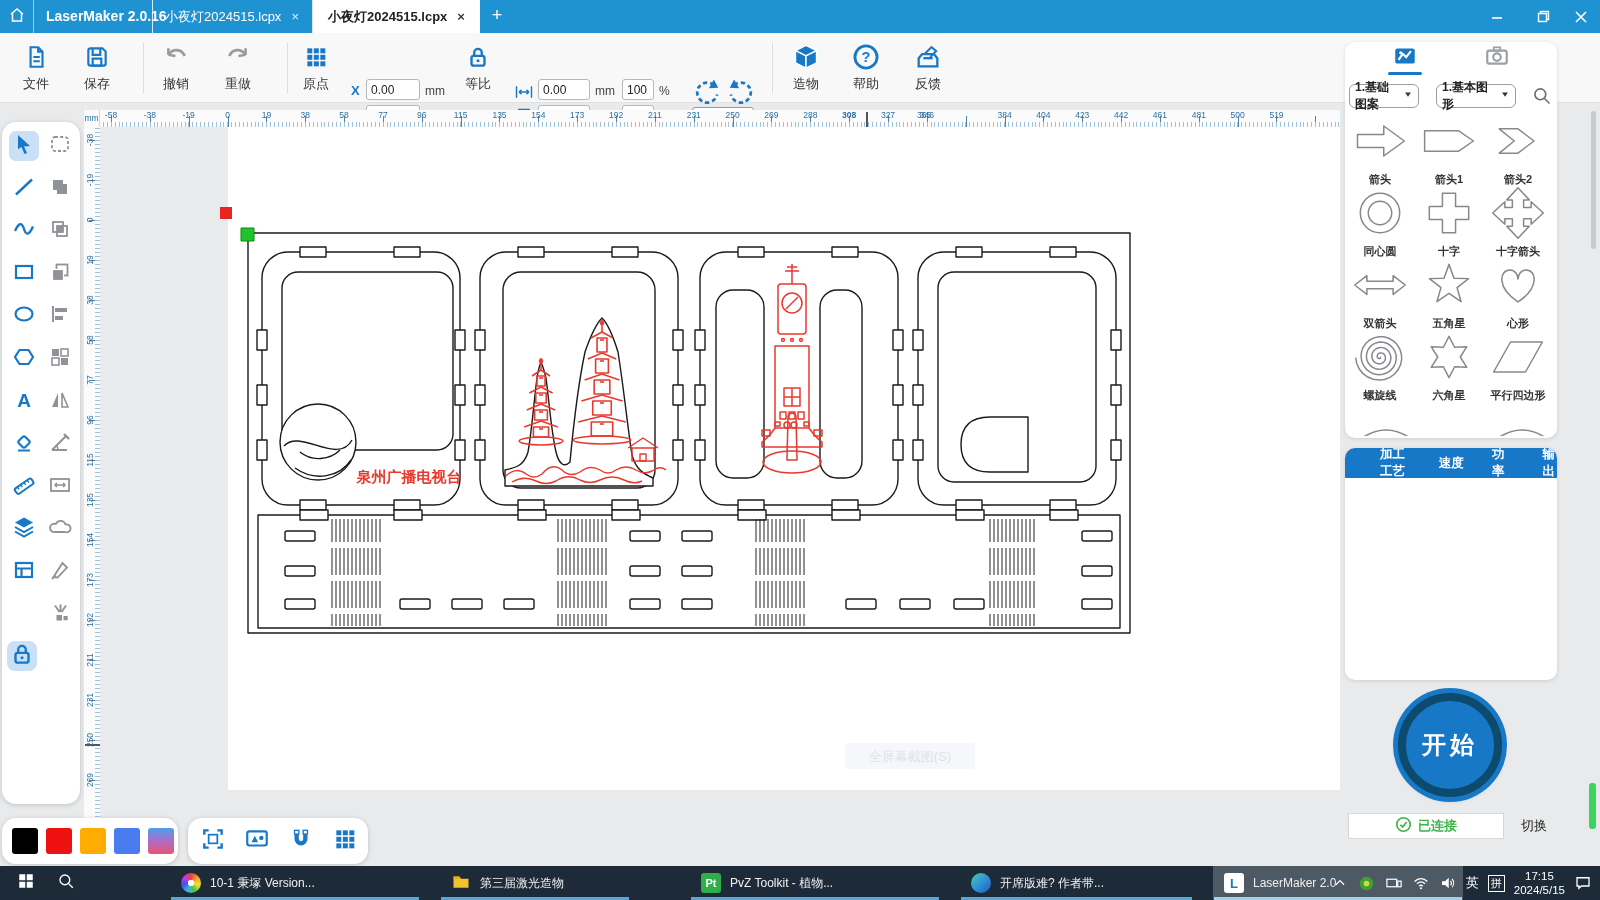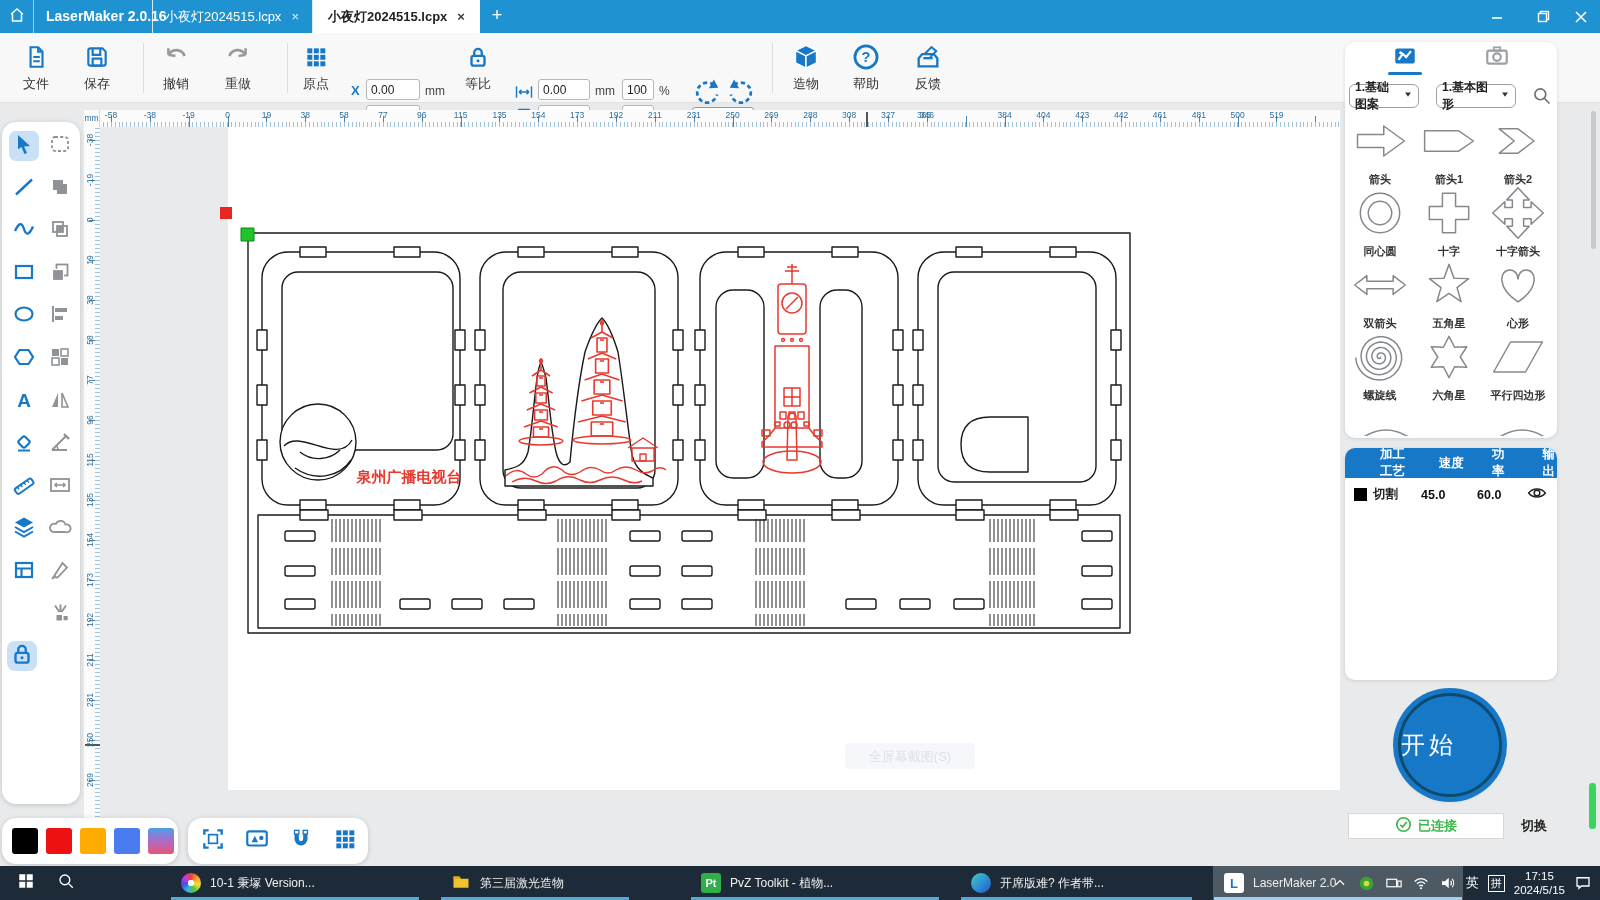--- a/index.html
+++ b/index.html
@@ -83,23 +83,23 @@
   .ph:nth-child(1){ width:76px; padding-left:9px; } .ph:nth-child(2){ width:56px; } .ph:nth-child(3){ width:50px; } .ph:nth-child(4){ width:30px; }
   .proc-row { display:flex; height:33px; align-items:center; font-size:12.5px; }
   .proc-row.muted .num { color:#9a9a9a; }
   .proc-row .cell1 { width:76px; padding-left:9px; display:flex; align-items:center; gap:6px; font-weight:bold; color:#222; }
   .proc-row .csw { width:13px; height:13px; display:inline-block; }
   .proc-row .num { width:56px; font-weight:bold; color:#111; }
   .proc-row .num2 { width:50px; font-weight:bold; color:#111; }
   .proc-row.muted .num2 { color:#9a9a9a; }
   .proc-row .ceye { width:30px; }
 
-  #start-btn { position:absolute; left:1398px; top:693px; width:104px; height:104px; border-radius:50%; background:#1878c8; border:3px solid #0c4a6e; box-shadow:0 0 0 5px #1878c8, 0 2px 6px rgba(0,0,0,.25); color:#fff; font-size:24px; font-weight:normal; display:flex; align-items:center; letter-spacing:4px; cursor:pointer; }
+  #start-btn { position:absolute; left:1398px; top:693px; width:104px; height:104px; border-radius:50%; background:#1878c8; border:8px solid #0c4a6e; box-shadow:0 0 0 5px #1878c8, 0 2px 6px rgba(0,0,0,.25); color:#fff; font-size:24px; font-weight:bold; display:flex; align-items:center; justify-content:center; letter-spacing:4px; cursor:pointer; }
   #conn-bar { position:absolute; left:1348px; top:813px; width:156px; height:26px; background:#fff; border:1px solid #d7d7d7; display:flex; align-items:center; justify-content:center; gap:6px; font-size:13px; font-weight:bold; color:#3cb54a; }
-  #switch-btn { position:absolute; left:1512px; top:813px; width:44px; height:26px; font-size:13px; font-weight:bold; color:#222; display:flex; align-items:center; justify-content:center; }
+  #switch-btn { position:absolute; left:1512px; top:813px; width:44px; height:26px; font-size:13px; font-weight:normal; color:#222; display:flex; align-items:center; justify-content:center; }
   #edge-thumb-gray { position:absolute; left:1591px; top:111px; width:5px; height:138px; background:#c7cbcf; border-radius:3px; }
   #edge-thumb-green { position:absolute; left:1589px; top:783px; width:7px; height:46px; background:#3bd45c; border-radius:3px; }
 
   
   #taskbar { position:absolute; left:0; top:866px; width:1600px; height:34px; background:#1d2b39; color:#fff; }
   .tb-btn { position:absolute; top:0; height:34px; display:flex; align-items:center; justify-content:center; }
   .task-item { position:absolute; top:0; height:34px; display:flex; align-items:center; gap:8px; padding:0 10px; font-size:12px; color:#f0f0f0; white-space:nowrap; overflow:hidden; }
   .task-item .ul { position:absolute; left:1px; right:1px; bottom:0; height:3px; background:#55a8dc; }
   .task-item.active { background:#4d5a64; }
   .task-item.active .ul { background:#9fd0ef; }
@@ -299,21 +299,21 @@
       <span class="rl" style="left: 360.65px;">115</span>
       <span class="rl" style="left: 399.5px;">135</span>
       <span class="rl" style="left: 438.35px;">154</span>
       <span class="rl" style="left: 477.2px;">173</span>
       <span class="rl" style="left: 516.05px;">192</span>
       <span class="rl" style="left: 554.9px;">211</span>
       <span class="rl" style="left: 593.75px;">231</span>
       <span class="rl" style="left: 632.6px;">250</span>
       <span class="rl" style="left: 671.45px;">269</span>
       <span class="rl" style="left: 710.3px;">288</span>
-      <span class="rl" style="left: 749.15px;">308</span>
+      <span class="rl" style="left: 749.15px; font-weight: bold;">308</span>
       <span class="rl" style="left: 788px;">327</span>
       <span class="rl" style="left: 826.85px;">346</span>
       <span class="rl" style="left: 824px;">365</span>
       <span class="rl" style="left: 904.55px;">384</span>
       <span class="rl" style="left: 943.4px;">404</span>
       <span class="rl" style="left: 982.25px;">423</span>
       <span class="rl" style="left: 1021.1px;">442</span>
       <span class="rl" style="left: 1059.95px;">461</span>
       <span class="rl" style="left: 1098.8px;">481</span>
       <span class="rl" style="left: 1137.65px;">500</span>
@@ -1059,32 +1059,20 @@
     </div>
 
   <div id="process-card">
     <div id="proc-header">
         <div class="ph">加工工艺</div>
         <div class="ph">速度</div>
         <div class="ph">功率</div>
         <div class="ph">输出</div>
       </div>
     <div id="proc-rows">
-        <div class="proc-row">
-          <div class="cell1">
-            <span class="csw" style="background:#000000"></span>
-            <span>切割</span>
-          </div>
-  <div class="num">45.0</div>
-  <div class="num2">60.0</div>
-  <div class="ceye"><svg width="20" height="20" viewBox="0 0 24 24" fill="none">
-              <path d="M2 12 C7 5.5 17 5.5 22 12 C17 18.5 7 18.5 2 12 Z" stroke="#222" stroke-width="1.8"></path>
-              <circle cx="12" cy="12" r="3.4" stroke="#222" stroke-width="1.8"></circle>
-            </svg></div>
-        </div>
       </div>
   </div>
 
   <div id="start-btn">
       <span>开始</span>
     </div>
   <div id="conn-bar">
       <span><svg width="17" height="17" viewBox="0 0 24 24" fill="none">
           <circle cx="12" cy="12" r="9.5" stroke="#3cb54a" stroke-width="2.4"></circle>
           <polyline points="7.5,12.5 10.8,15.5 16.5,8.5" stroke="#3cb54a" stroke-width="2.4" fill="none"></polyline>

